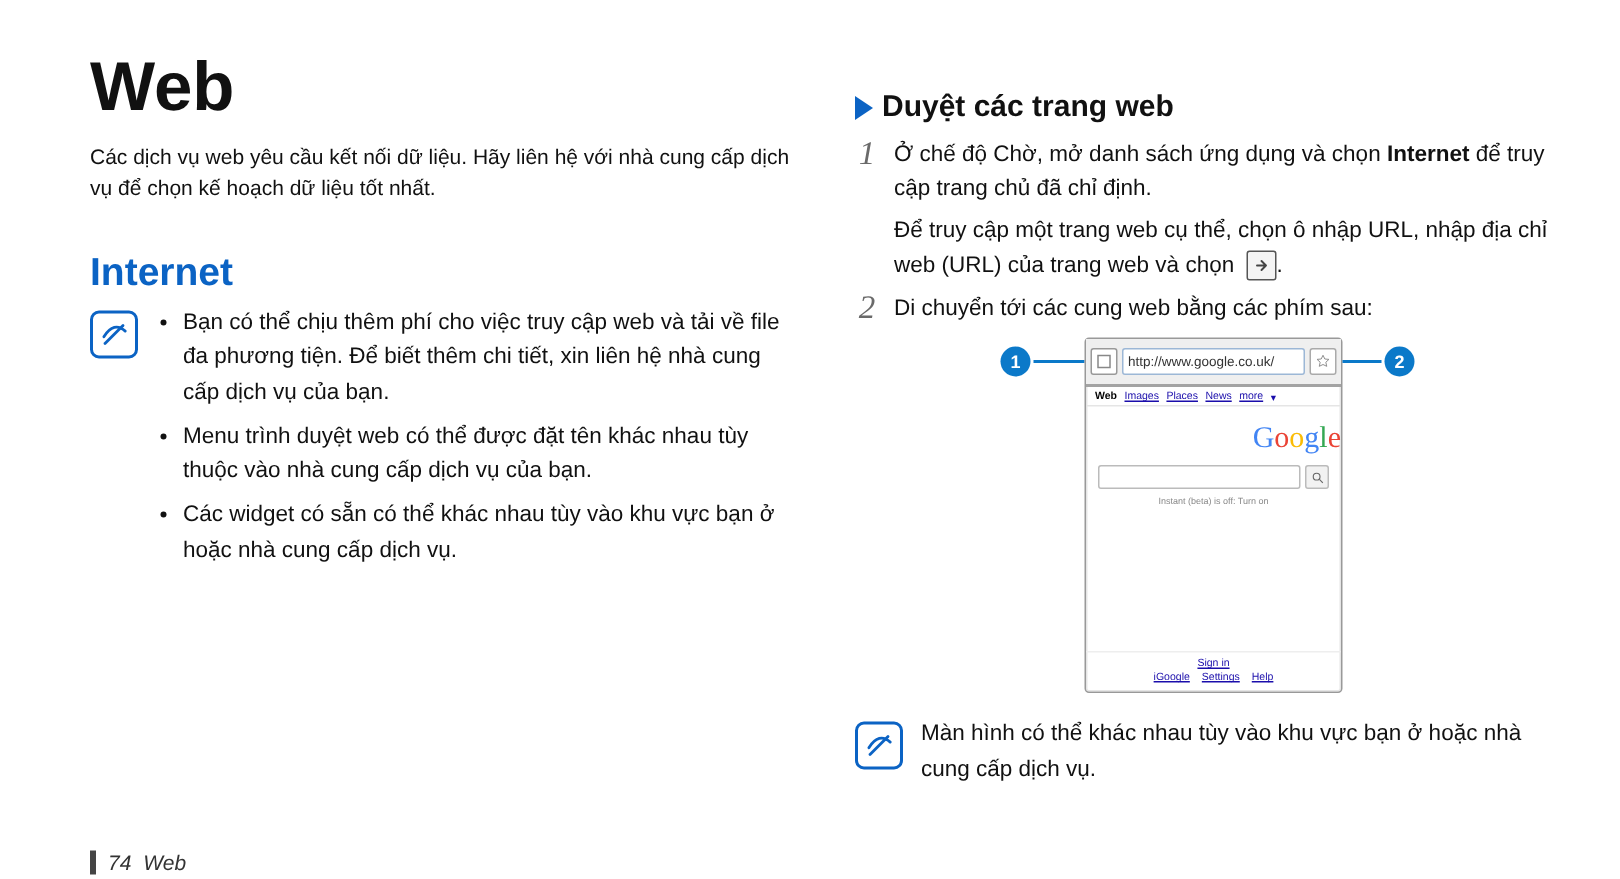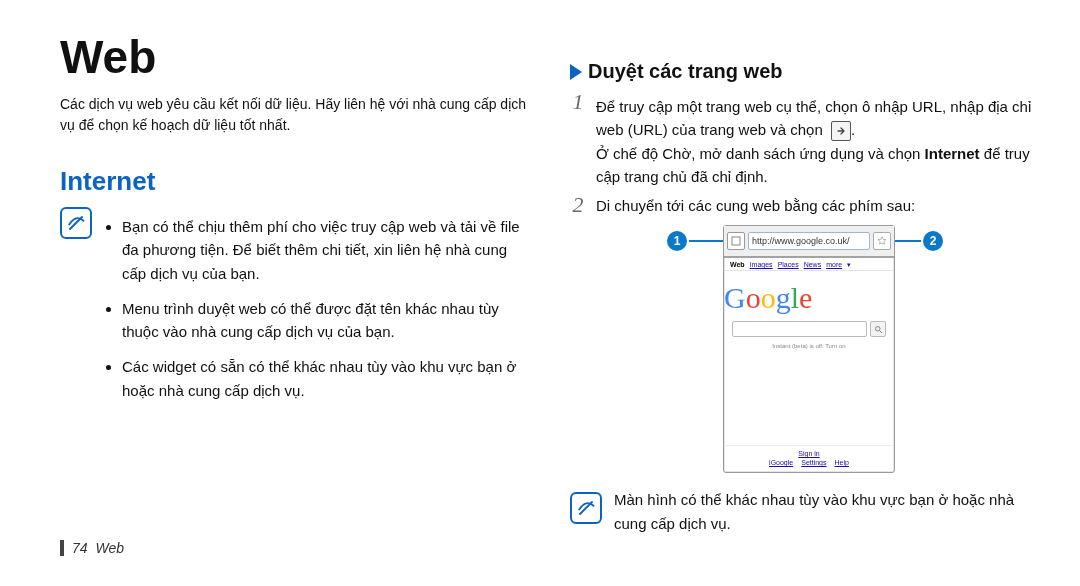--- a/index.html
+++ b/index.html
@@ -69,21 +69,21 @@
     box-sizing:border-box;
   }
   .note-icon svg{display:block}
   ul.bullets{
     margin:0;
     padding:0 0 0 18px;
     font-size:15px;
     line-height:1.55;
   }
   ul.bullets li{
-    margin:12px 0 6px 0;
+    margin:0 0 6px 0;
   }
   .sect-head{
     display:flex;
     align-items:center;
     gap:6px;
     margin:0 0 8px 0;
   }
   .sect-chevron{
     width:0;height:0;
     border-top:8px solid transparent;
@@ -207,23 +207,23 @@
     display:flex;
     gap:5px;
     font-size:7px;
     color:#1a0dab;
     padding:3px 6px 1px 6px;
     border-bottom:1px solid #e5e5e5;
   }
   .gnav .active{color:#000;font-weight:700;text-decoration:none;}
   .gnav span{text-decoration:underline;}
   .logo{
-    text-align:left;
+    text-align:right;
     font-family:Georgia,"Times New Roman",serif;
-    font-size:30px;
+    font-size:20px;
     padding:10px 0 6px;
     color:#444;
   }
   .logo .g1{color:#4285F4;}
   .logo .g2{color:#EA4335;}
   .logo .g3{color:#FBBC05;}
   .logo .g4{color:#4285F4;}
   .logo .g5{color:#34A853;}
   .logo .g6{color:#EA4335;}
   .searchrow{
@@ -250,21 +250,21 @@
   .phone-footer .row{display:flex;gap:8px;}
 
   .note-row.compact{margin-top:15px;}
   .note-text{
     font-size:15px;line-height:1.55;
   }
 
   .page-num{
     position:absolute;
     left:60px;
-    bottom:30px;
+    bottom:3px;
     display:flex;
     align-items:center;
     gap:8px;
   }
   .page-num .bar{
     width:4px;height:16px;background:#444;
   }
   .page-num .num{
     font-style:italic;font-size:14px;color:#333;
   }
@@ -301,30 +301,30 @@
   <div class="col col-right">
     <div class="sect-head">
       <span class="sect-chevron"></span>
       <span class="sect-title">Duyệt các trang web</span>
     </div>
 
     <ol class="steps">
       <li>
         <span class="step-num">1</span>
         <div class="step-body">
+          <div>
+            <span>Ở chế độ Chờ, mở danh sách ứng dụng và chọn </span><b>Internet</b><span> để truy cập trang chủ đã chỉ định.</span>
+          </div>
           <div style="margin-top:4px;">
             <span>Để truy cập một trang web cụ thể, chọn ô nhập URL, nhập địa chỉ web (URL) của trang web và chọn </span>
             <span class="inline-icon">
               <svg width="10" height="10" viewBox="0 0 10 10">
                   <path d="M2 5 H8 M5 2 L8 5 L5 8" stroke="#444" stroke-width="1.3" fill="none" stroke-linecap="round" stroke-linejoin="round"></path>
                 </svg>
             </span><span>.</span>
-          </div>
-          <div>
-            <span>Ở chế độ Chờ, mở danh sách ứng dụng và chọn </span><b>Internet</b><span> để truy cập trang chủ đã chỉ định.</span>
           </div>
         </div>
       </li>
       <li>
         <span class="step-num">2</span>
         <div class="step-body">
           <span>Di chuyển tới các cung web bằng các phím sau:</span>
         </div>
       </li>
     </ol>

